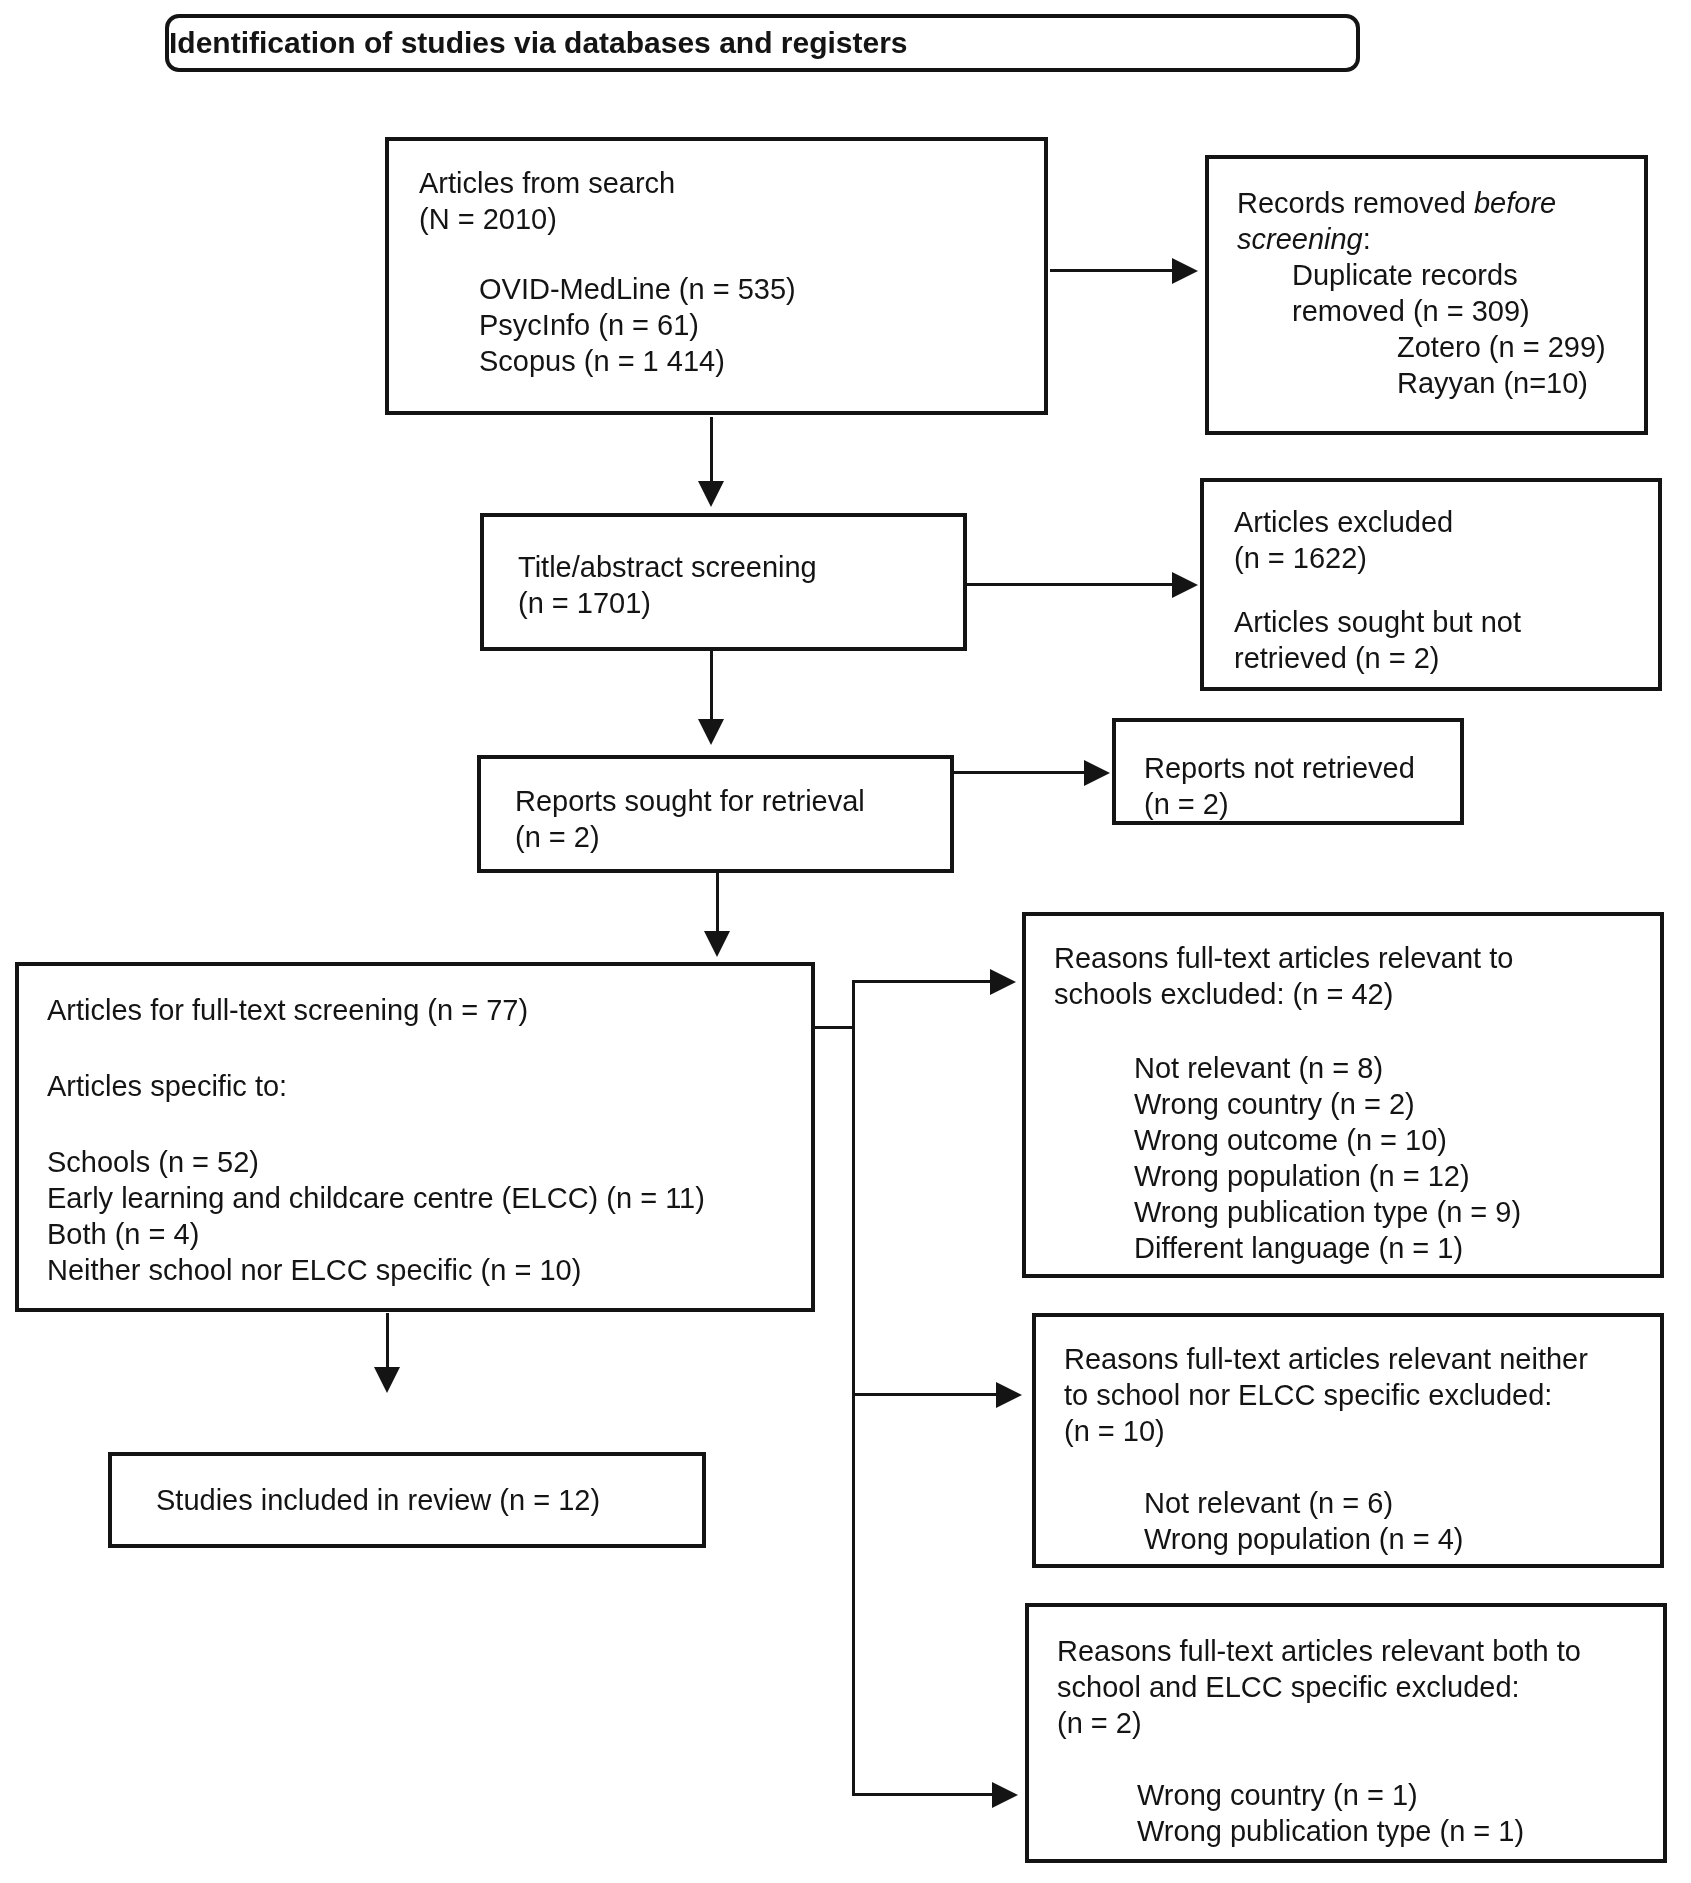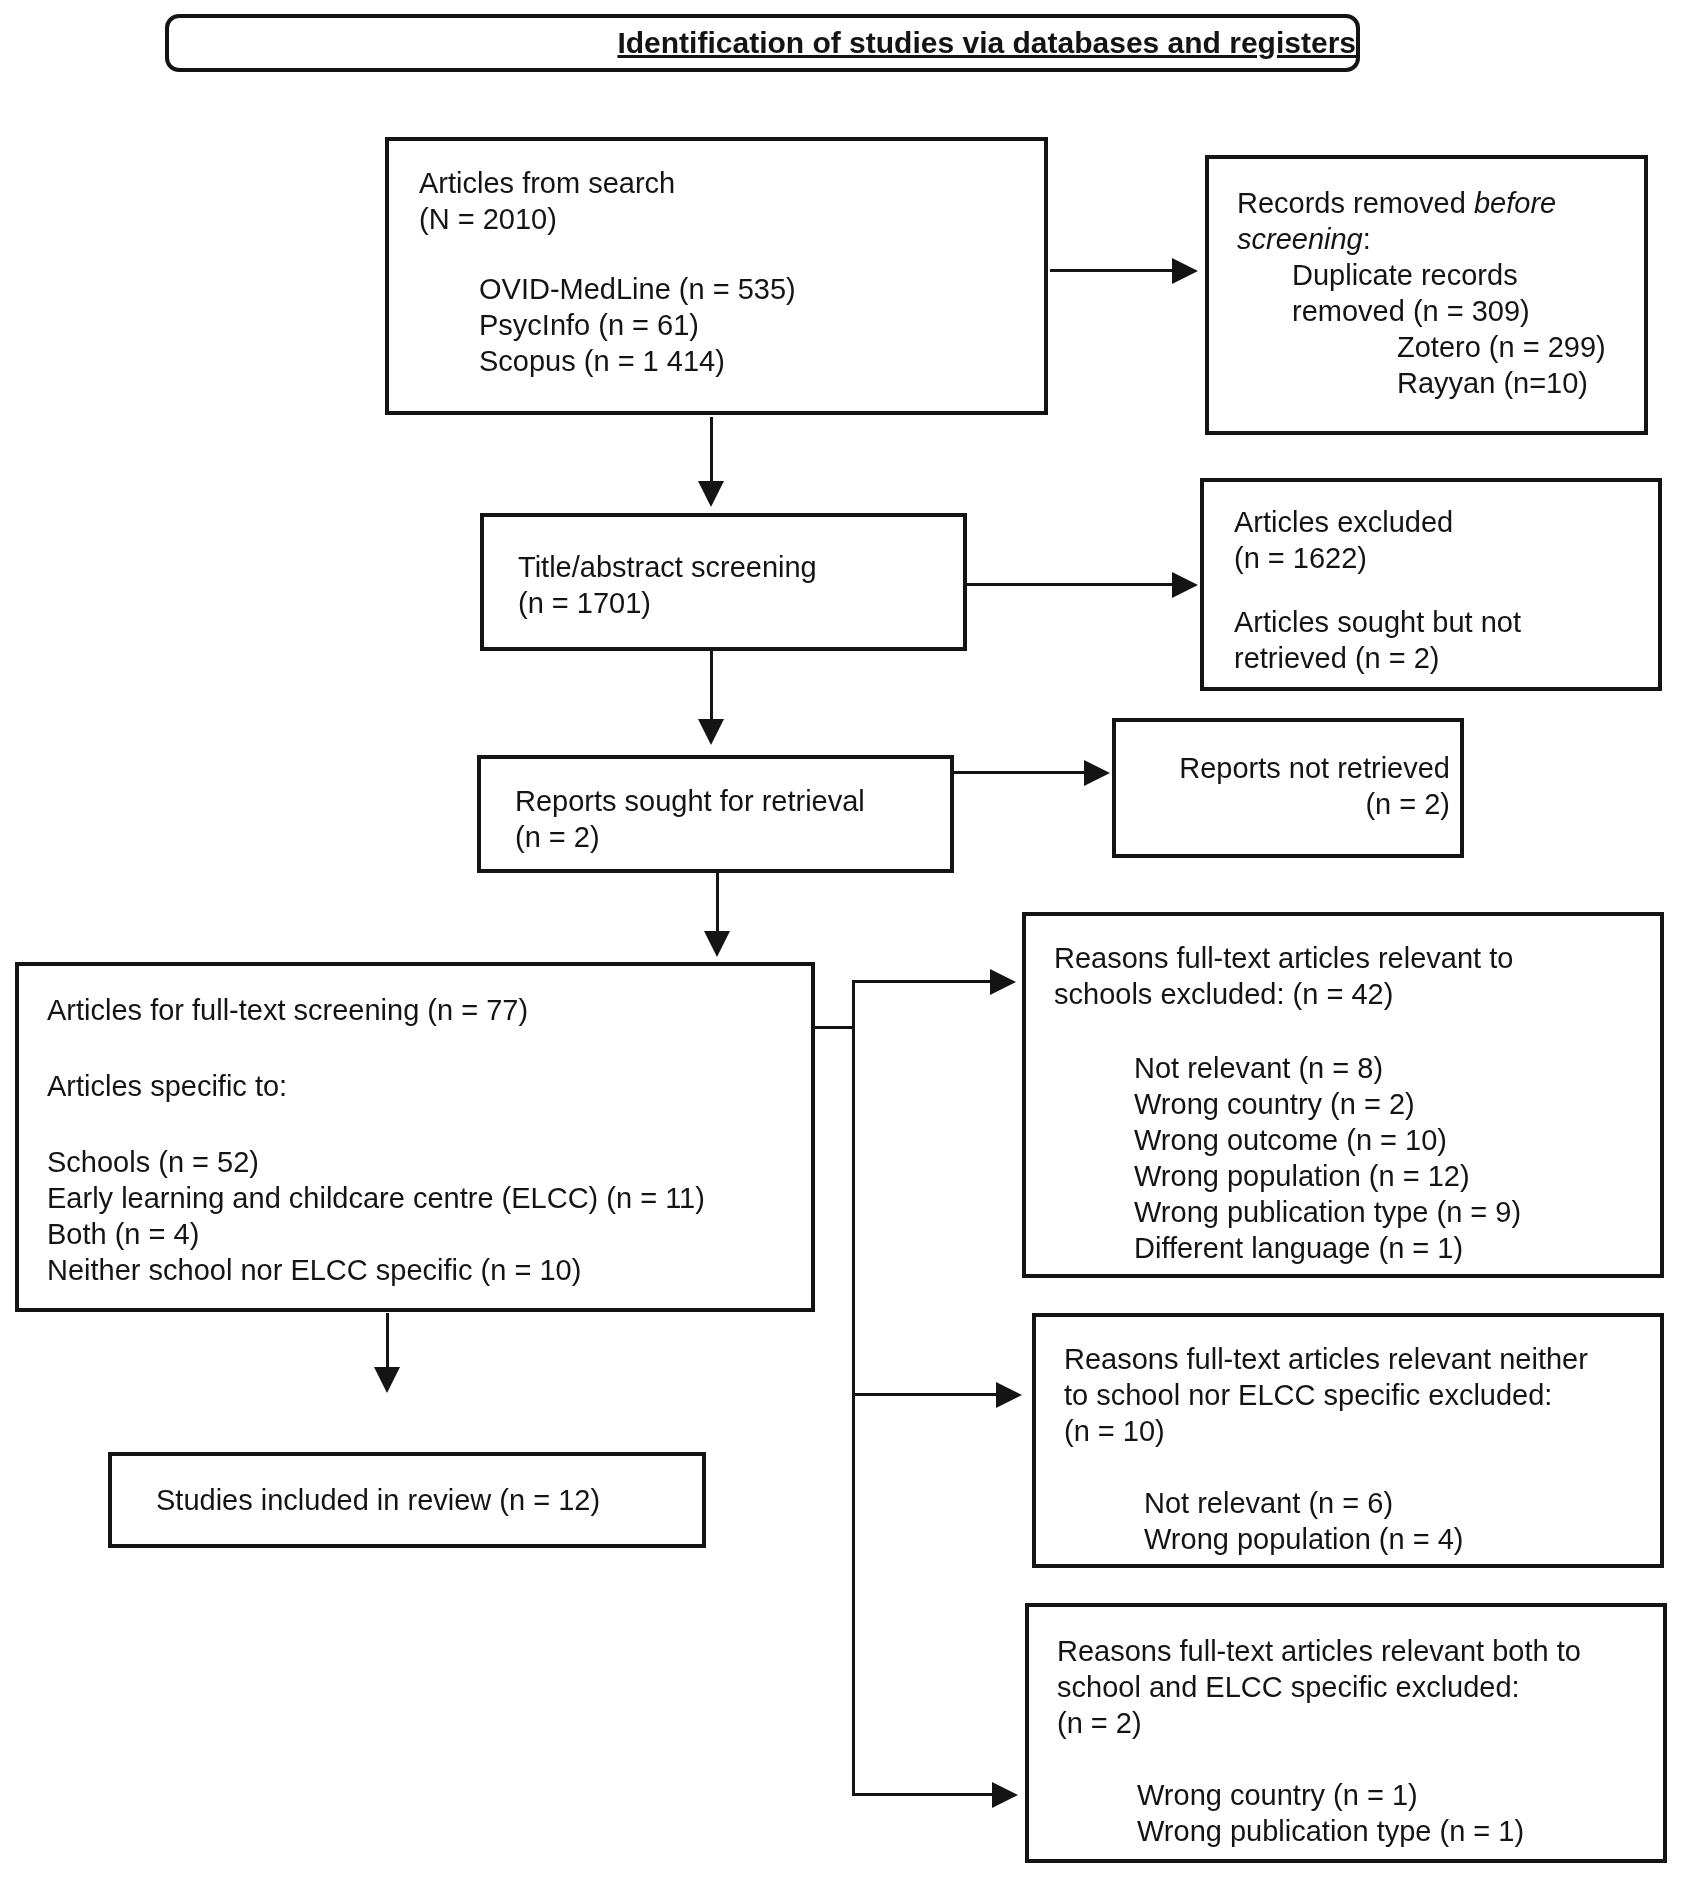--- a/index.html
+++ b/index.html
@@ -14,21 +14,21 @@
     line-height: 36px;
   }
   .box {
     position: absolute;
     background: #ffffff;
     border: 4px solid #141414;
     box-sizing: border-box;
   }
   .rounded { border-radius: 14px; }
   .bold { font-weight: bold; }
-  .center { text-align: right; text-decoration: underline; }
+  .center { text-align: left; }
   .line { min-height: 36px; }
   .gap28 { height: 28px; }
   .gap34 { height: 34px; }
   .gap36 { height: 36px; }
   .gap38 { height: 38px; }
   .gap40 { height: 40px; }
   .ind55  { margin-left: 55px; }
   .ind60  { margin-left: 60px; }
   .ind80  { margin-left: 80px; }
   .ind160 { margin-left: 160px; }
@@ -91,21 +91,21 @@
     <div class="gap28"></div>
     <div class="line">Articles sought but not</div>
     <div class="line">retrieved (n = 2)</div>
   </div>
 
   <div class="box" style="left:477px; top:755px; width:477px; height:118px; padding:24px 10px 0 34px;">
     <div class="line">Reports sought for retrieval</div>
     <div class="line">(n = 2)</div>
   </div>
 
-  <div class="box" style="left:1112px; top:718px; width:352px; height:140px; padding:28px 10px 0 28px;text-align:right;">
+  <div class="box" style="left:1112px; top:718px; width:352px; height:107px; padding:28px 10px 0 28px;">
     <div class="line">Reports not retrieved</div>
     <div class="line">(n = 2)</div>
   </div>
 
   <div class="box" style="left:15px; top:962px; width:800px; height:350px; padding:26px 14px 0 28px;">
     <div class="line">Articles for full-text screening (n = 77)</div>
     <div class="gap40"></div>
     <div class="line">Articles specific to:</div>
     <div class="gap40"></div>
     <div class="line">Schools (n = 52)</div>

